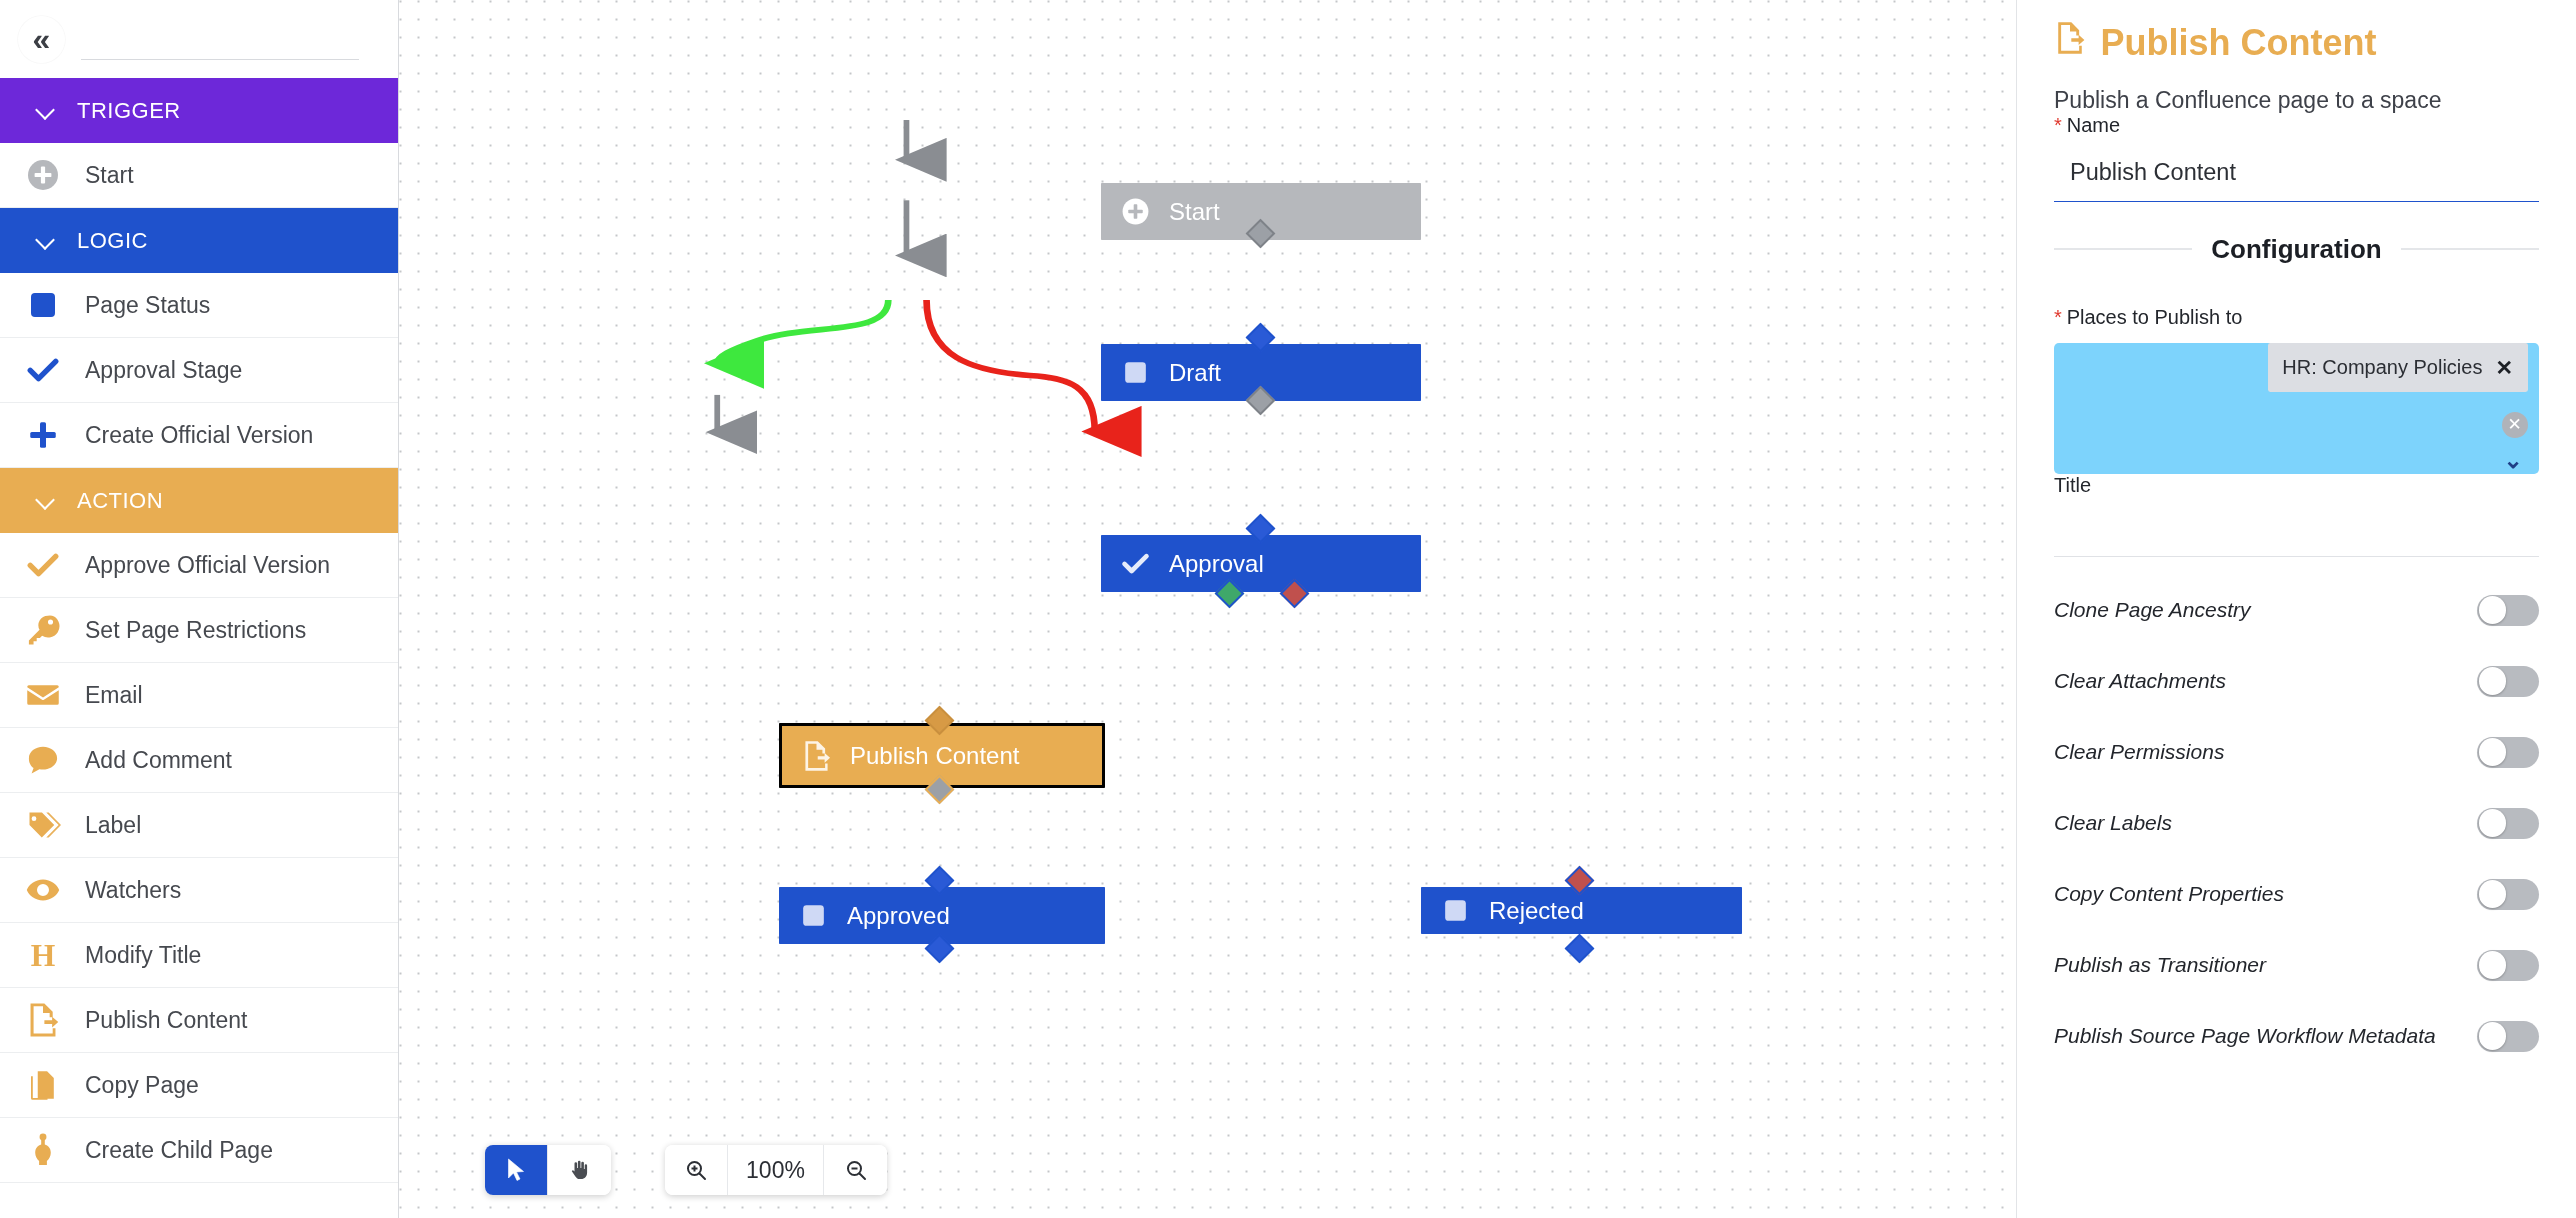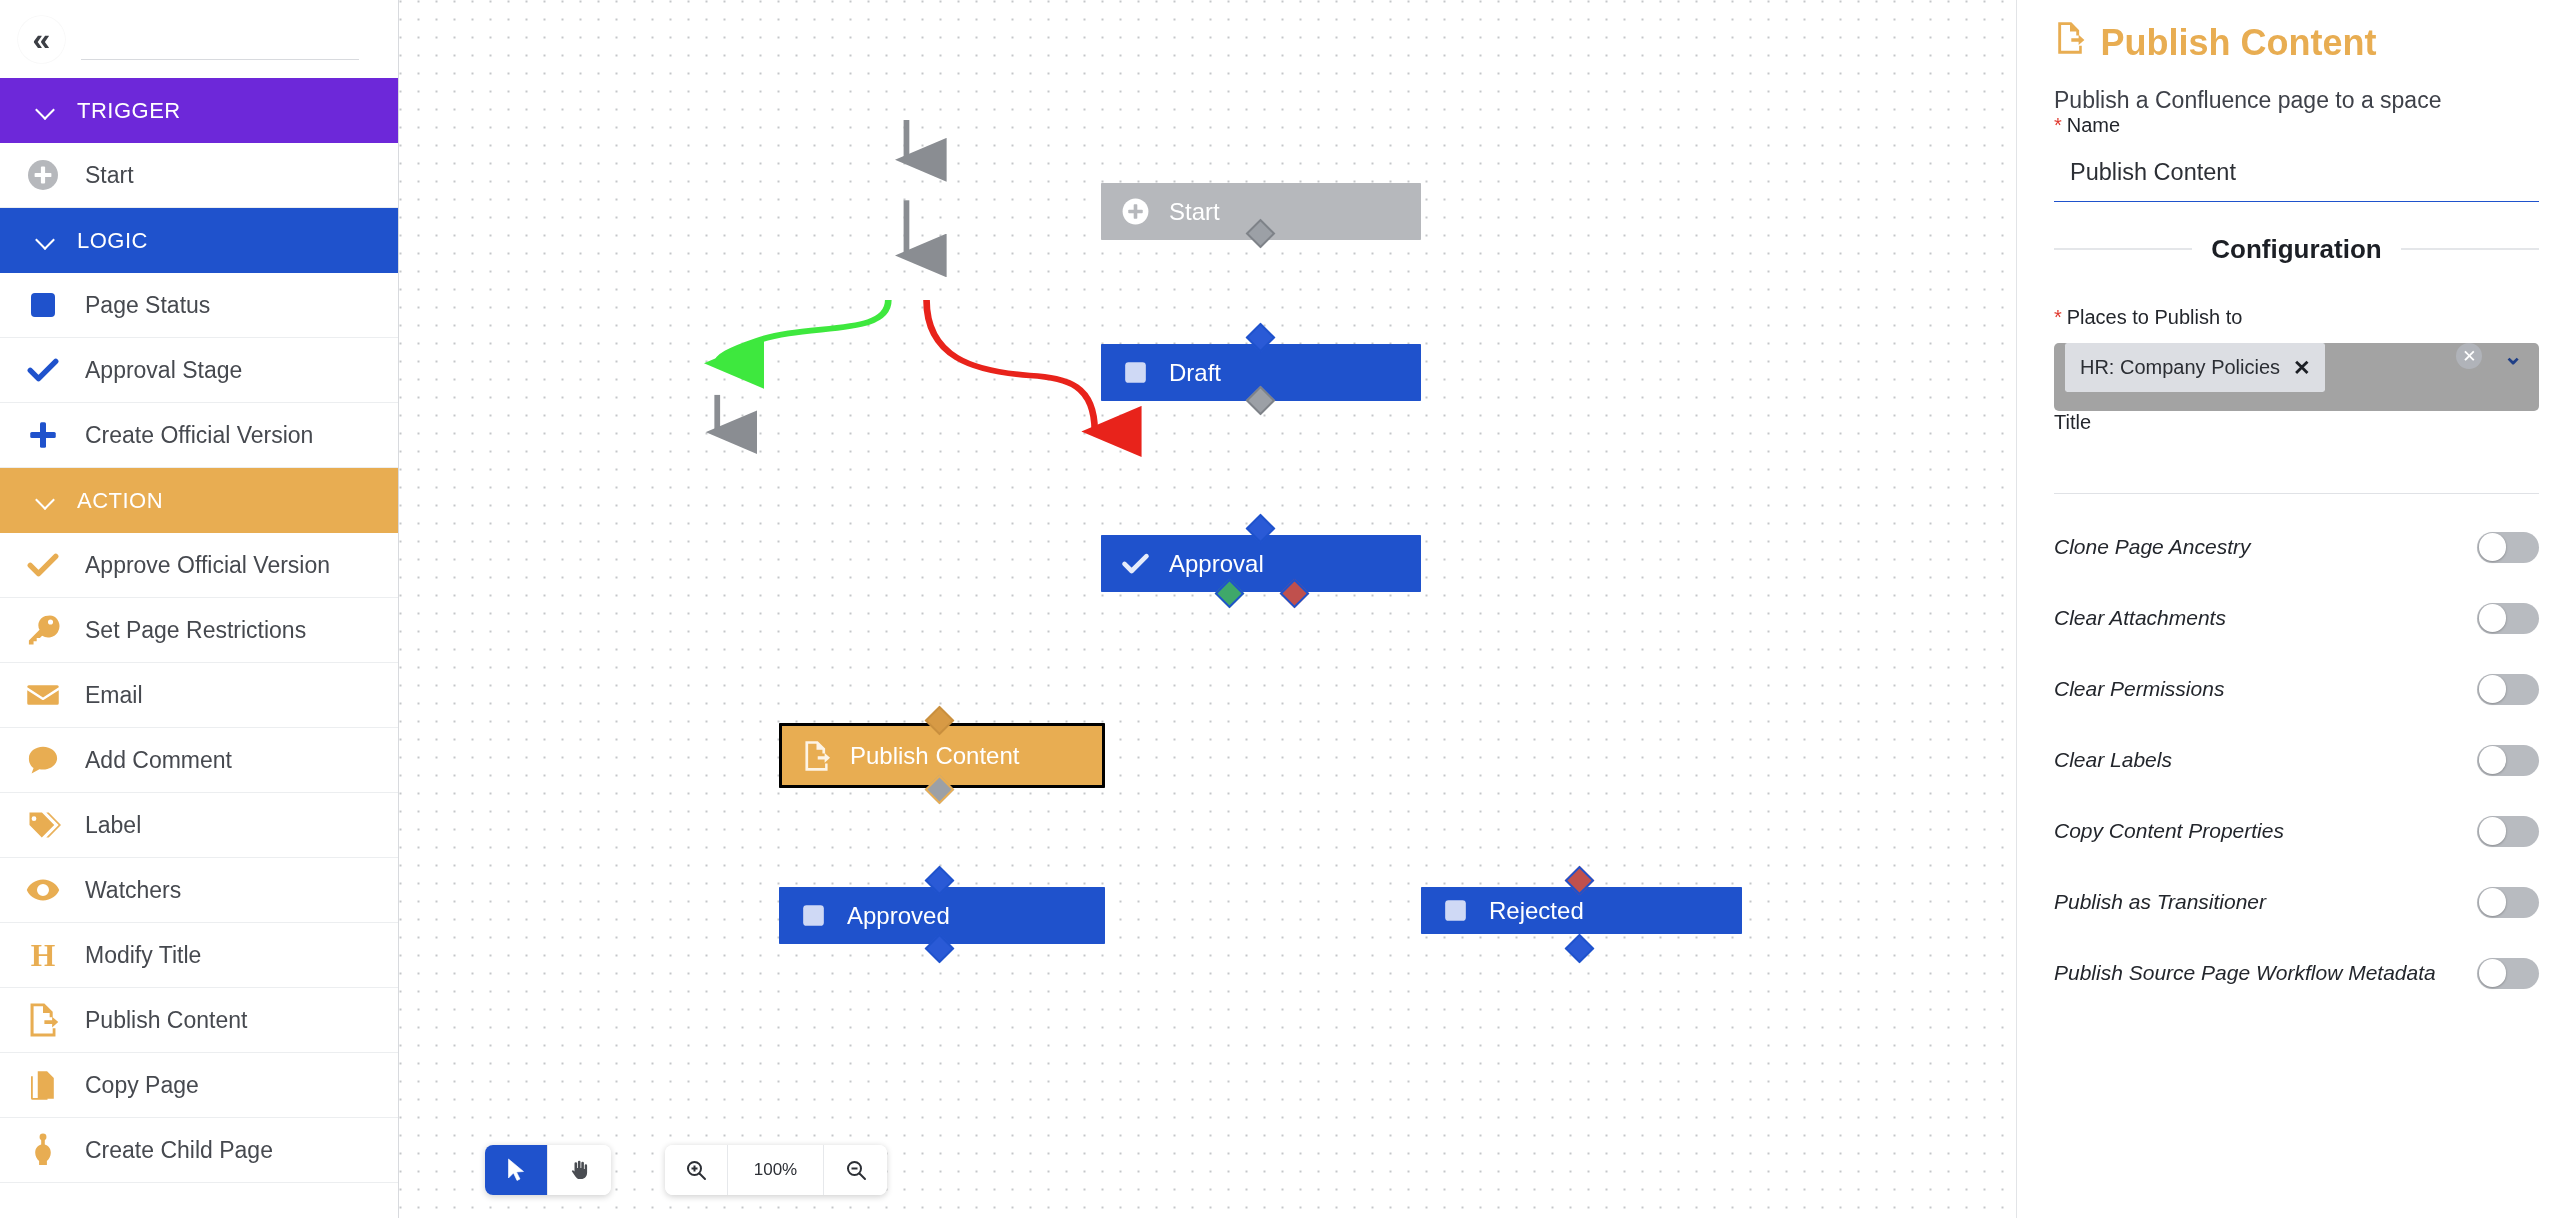--- a/index.html
+++ b/index.html
@@ -145,21 +145,21 @@
     display: flex; align-items: center; justify-content: center;
     cursor: pointer;
     background: #ffffff;
     border-right: 0.8px solid #e6e8eb;
   }
   .tool-btn:last-child { border-right: none; }
   .tool-btn.active { background: #1f52cc; }
   .zoom-label {
     min-width: 96px; height: 50px;
     display: flex; align-items: center; justify-content: center;
-    font-size: 17px; color: #2c2f35;
+    font-size: 23px; color: #2c2f35;
     border-right: 0.8px solid #e6e8eb;
     cursor: pointer;
   }
 
   
   .panel {
     width: 560px; flex: 0 0 560px;
     height: 1218px;
     background: #ffffff;
     border-left: 1.6px solid #e2e4e7;
@@ -194,26 +194,27 @@
   .config-divider {
     display: flex; align-items: center; gap: 19.5px;
     margin: 32px 0 41px 0;
   }
   .config-divider .line { flex: 1; height: 1.6px; background: #e4e6e9; }
   .config-divider .txt { font-size: 26px; color: #1c1f25; font-weight: bold; }
 
   .multiselect {
     width: 100%;
     min-height: 68px;
-    background: #a3a3a3;
+    background: #7dd3fc;
     border-radius: 4.9px;
-    display: flex; align-items: flex-start;
+    display: flex; align-items: flex-end;
     padding: 0 11.4px;
     gap: 9.7px;
     cursor: pointer;
+    flex-direction: column;
   }
   .chip {
     background: #dcdee3;
     border-radius: 2.4px;
     height: 49px;
     display: flex; align-items: center; gap: 13px;
     padding: 0 14.6px;
     font-size: 20px; color: #2b2e34;
   }
   .chip-x { font-size: 21px; font-weight: bold; color: #1c1f25; cursor: pointer; }

